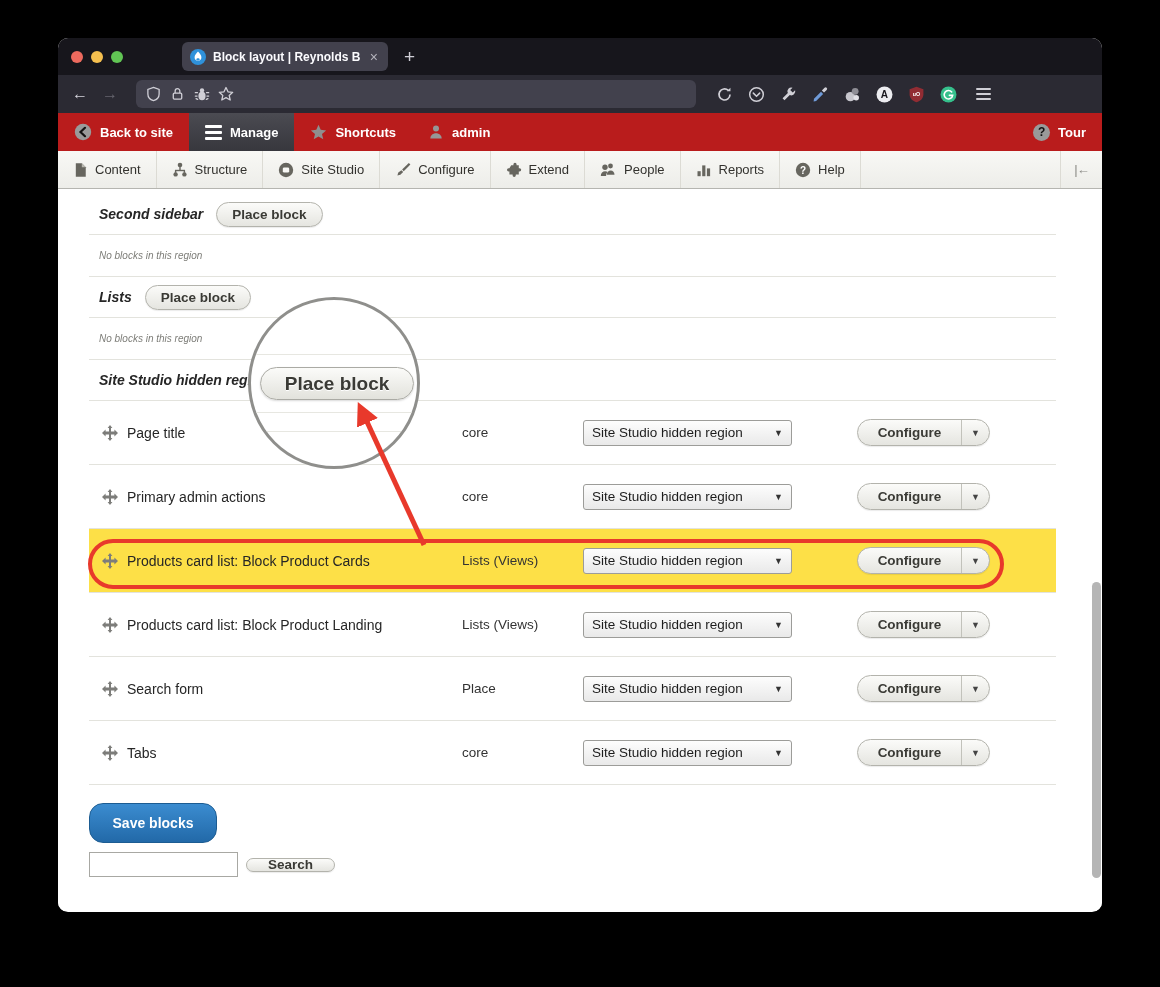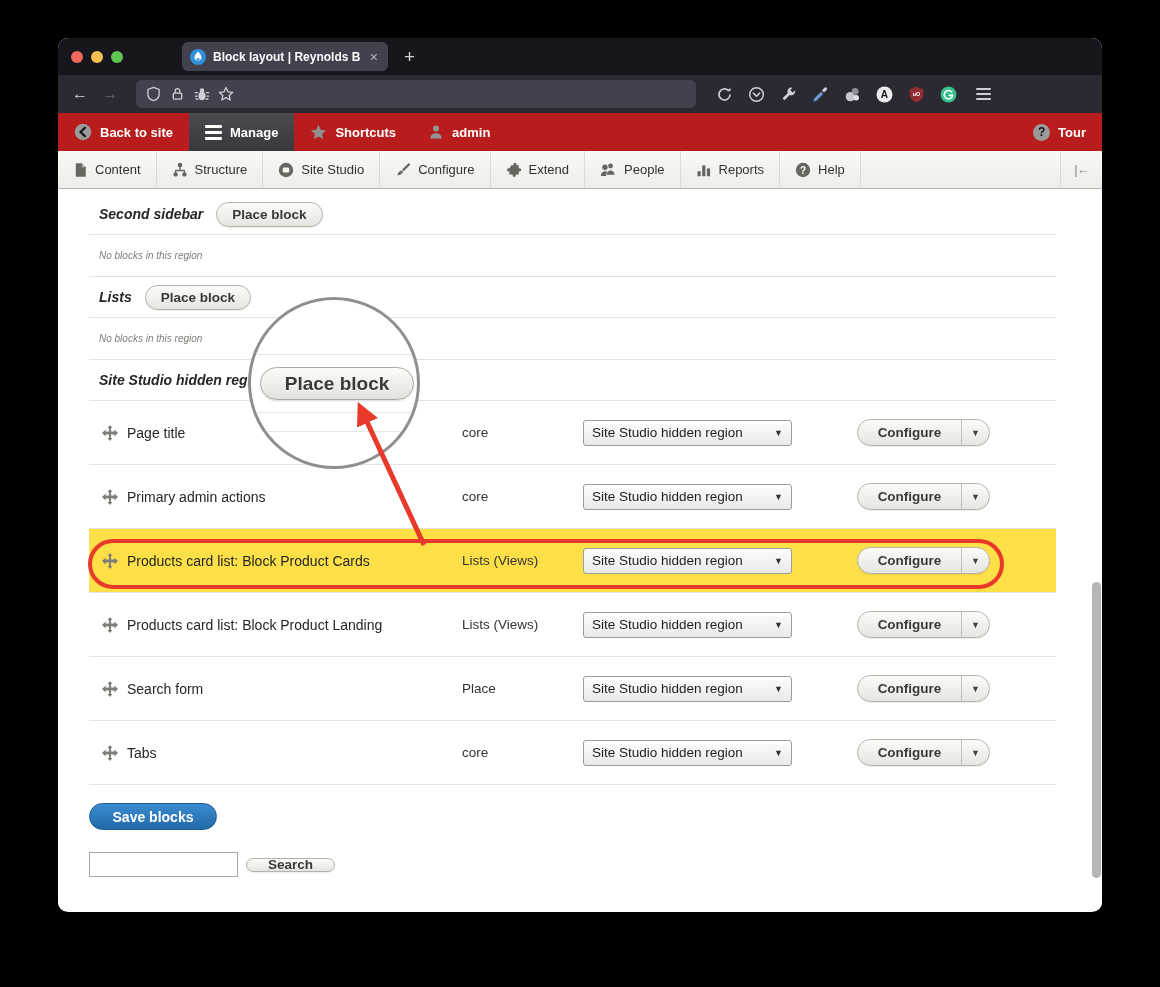--- a/index.html
+++ b/index.html
@@ -58,21 +58,21 @@
   .regselect { width:209px; height:26px; background:linear-gradient(#fdfdfd,#e9e9e9); border:1px solid #9c9c99; border-radius:3px; display:flex; align-items:center; padding:0 8px; font-size:13.5px; color:#1c1c1c; flex:none; }
   .regselect .selval { flex:1; white-space:nowrap; overflow:hidden; }
   .regselect .selarrow { font-size:9px; color:#333; }
   .cfg-gap { width:65px; flex:none; }
   .pillbtn { background:linear-gradient(#fbfbf9,#e5e5e0); border:1px solid #b3b3ac; border-radius:14px; color:#3a3a35; font-weight:bold; font-size:13.5px; display:inline-flex; align-items:center; justify-content:center; box-shadow:0 1px 1px rgba(0,0,0,0.08); }
   .placeblock { height:25px; padding:0 15px; }
   .configure { width:133px; height:27px; padding:0; flex:none; }
   .configure .cfg-label { flex:1; text-align:center; }
   .configure .cfg-arrow { width:28px; border-left:1px solid #c2c2bb; font-size:9px; color:#444; display:flex; align-items:center; justify-content:center; align-self:stretch; }
 
-  .savebtn { position:absolute; left:31px; top:614px; width:128px; height:27px; border-radius:14px; background:linear-gradient(#3b8cd0,#2269a8); border:1px solid #1c5c92; color:#fff; font-weight:bold; font-size:14px; display:flex; align-items:center; justify-content:center; }
+  .savebtn { position:absolute; left:31px; top:614px; width:128px; height:40px; border-radius:14px; background:linear-gradient(#3b8cd0,#2269a8); border:1px solid #1c5c92; color:#fff; font-weight:bold; font-size:14px; display:flex; align-items:center; justify-content:center; }
   .searchrow { position:absolute; left:31px; top:663px; display:flex; align-items:center; gap:8px; }
   .searchinput { width:149px; height:25px; border:1px solid #a8a8a3; background:#fff; font-size:13px; padding:0 6px; font-family:"Liberation Sans",sans-serif; }
   .searchbtn { width:89px; height:14px; }
 
   
   .red-oval { position:absolute; left:30px; top:350px; width:916px; height:50px; border:4px solid #e8392b; border-radius:27px; z-index:5; pointer-events:none; }
   .magnifier { position:absolute; left:190px; top:108px; width:172px; height:172px; border-radius:50%; border:3px solid #8f8f8c; background:#fff; z-index:6; overflow:hidden; }
   .mag-line { position:absolute; left:0; width:100%; height:1px; background:#e7e7e1; }
   .mag-btn { position:absolute; left:9px; top:67px; width:154px; height:33px; border-radius:17px; background:linear-gradient(#fbfbf9,#e2e2dc); border:1px solid #aaaaa4; box-shadow:0 1px 2px rgba(0,0,0,0.15); color:#3a3a35; font-weight:bold; font-size:19px; display:flex; align-items:center; justify-content:center; text-shadow:0 1px 0 #fff; }
   .arrow-svg { position:absolute; left:280px; top:208px; z-index:7; pointer-events:none; }

